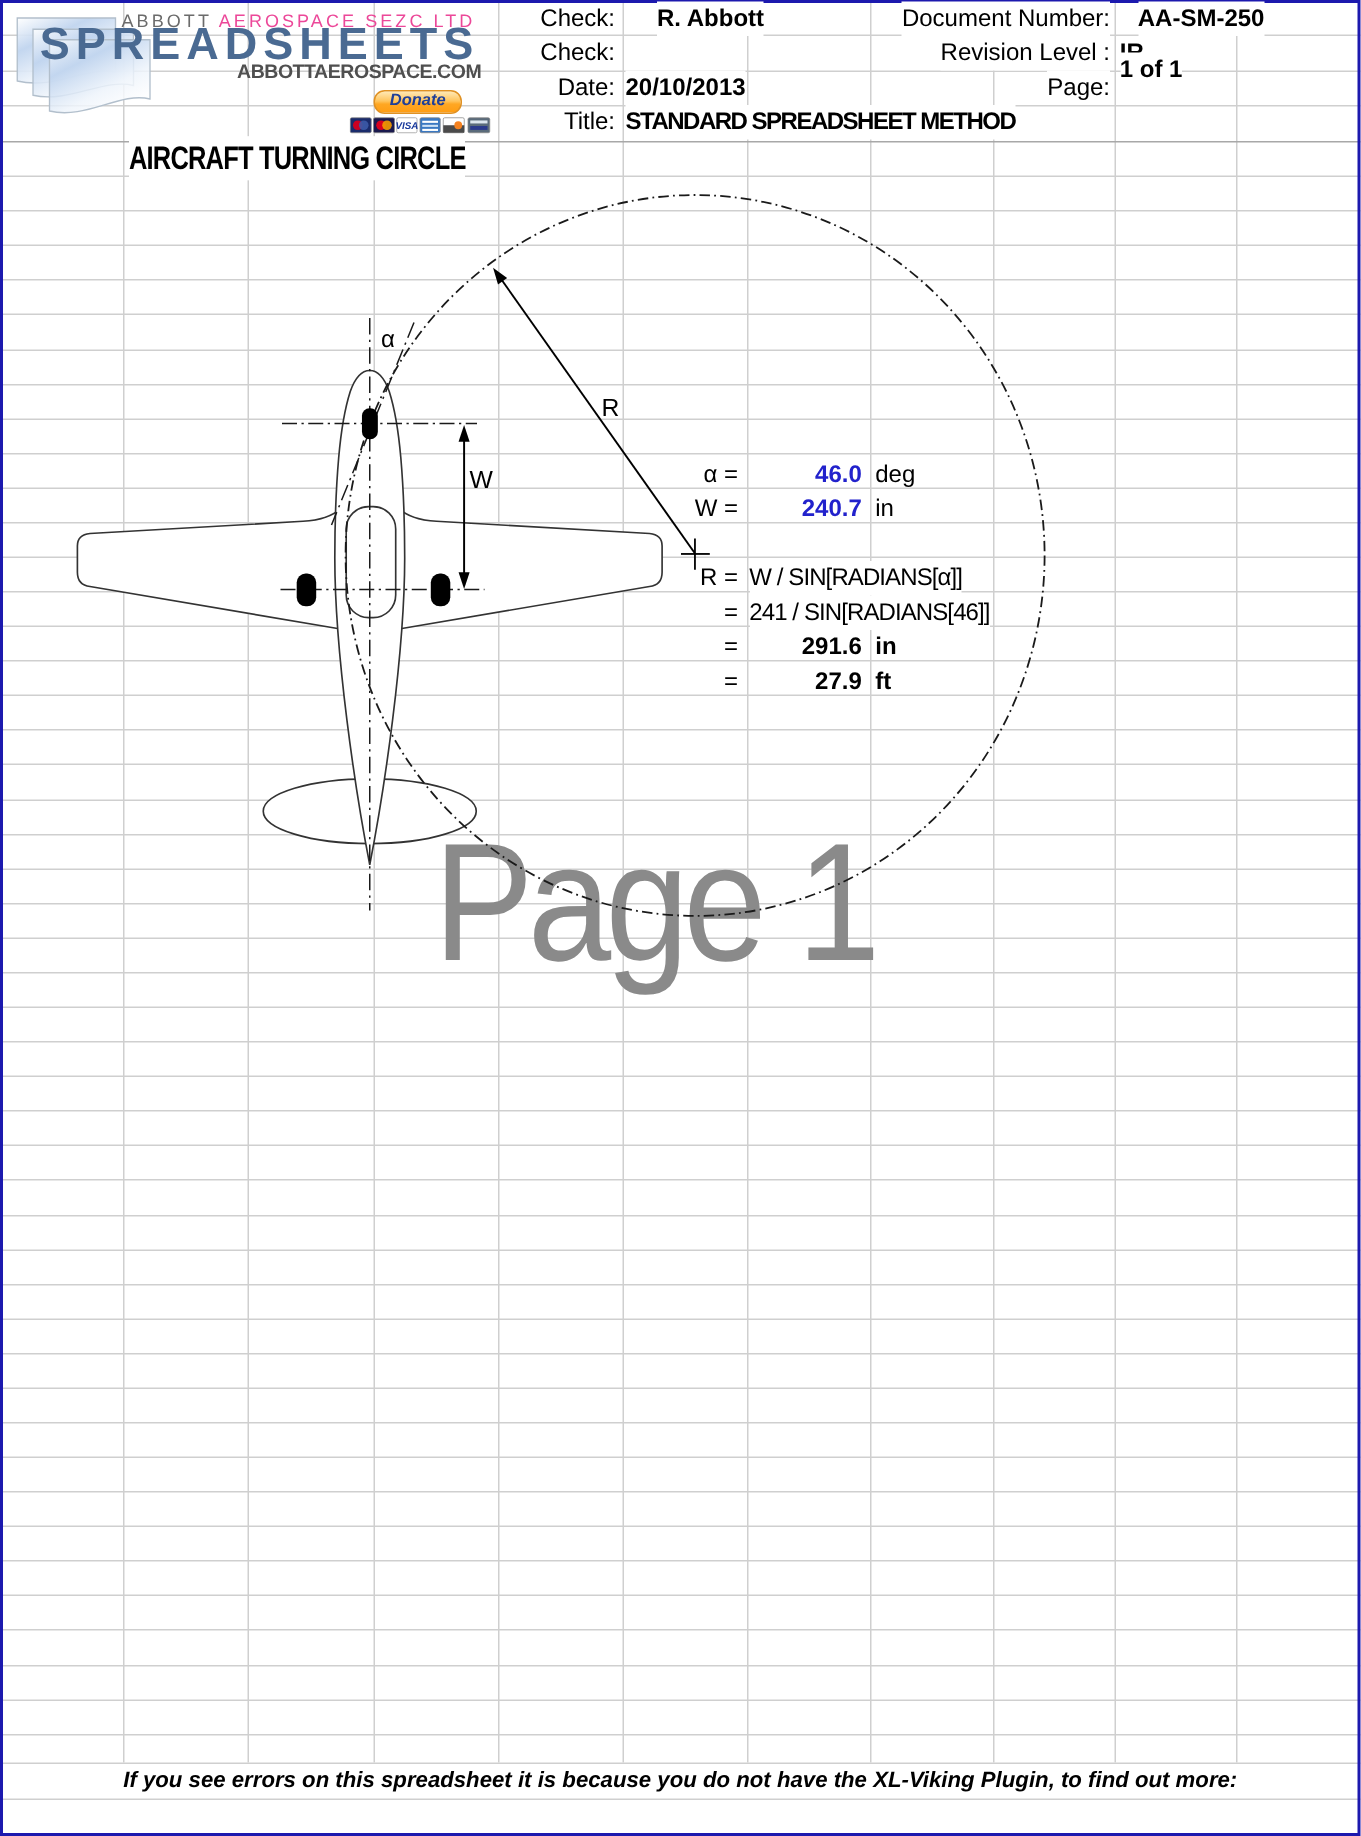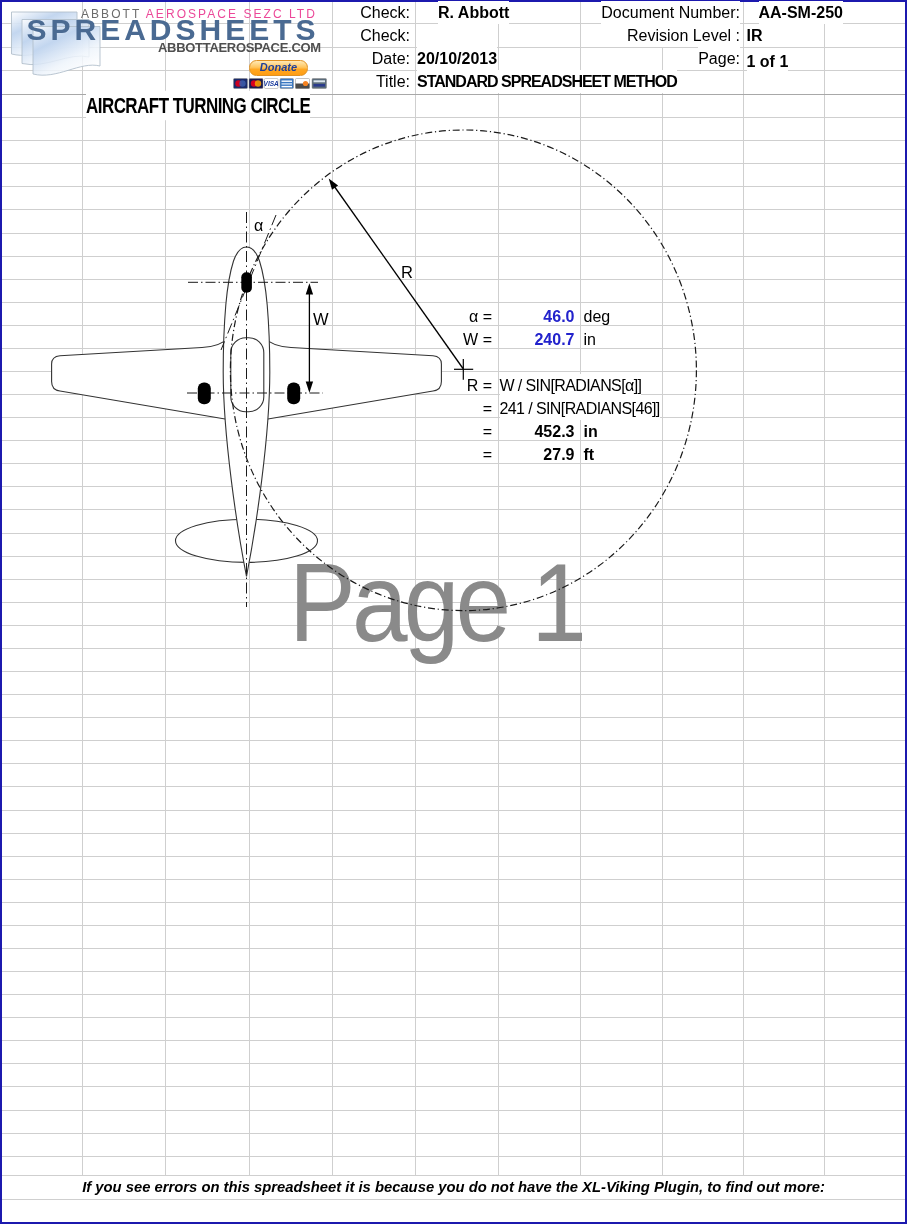--- a/index.html
+++ b/index.html
@@ -92,21 +92,21 @@
 <div class="t r wbg" style="right:167.0px;top:23.8px;">Revision Level :</div>
 
 <div class="t b wbg" style="left:746.5px;top:23.8px;">IR</div>
 
 <div class="t r " style="right:497.0px;top:47.1px;">Date:</div>
 
 <div class="t b wbg" style="left:417.0px;top:47.1px;">20/10/2013</div>
 
 <div class="t r wbg" style="right:167.0px;top:47.1px;">Page:</div>
 
-<div class="t b wbg" style="left:746.5px;top:50px;">1 of 1</div>
+<div class="t b wbg" style="left:746.5px;top:35px;">1 of 1</div>
 
 <div class="t r " style="right:497.0px;top:70.4px;">Title:</div>
 
 <div class="t b wbg" style="left:417.0px;top:70.4px;letter-spacing:-1px;">STANDARD SPREADSHEET METHOD</div>
 
 <div class="t b wbg" style="left:86.0px;top:94.0px;font-size:17px;letter-spacing:-0.55px;transform:scaleY(1.28);transform-origin:0 50%;">AIRCRAFT TURNING CIRCLE</div>
 
 <svg style="position:absolute;left:0;top:0;" width="340" height="95" viewBox="0 0 340 95">
 <defs>
         <linearGradient id="sh" x1="0" y1="0" x2="0.7" y2="1">
@@ -162,21 +162,21 @@
 
 <div class="t " style="left:583.5px;top:327.8px;">in</div>
 
 <div class="t r " style="right:415.0px;top:374.0px;">R =</div>
 <div class="t wbg" style="left:499.5px;top:374.0px;letter-spacing:-0.6px;">W / SIN[RADIANS[α]]</div>
 
 <div class="t r " style="right:415.0px;top:397.1px;">=</div>
 <div class="t wbg" style="left:499.5px;top:397.1px;letter-spacing:-0.6px;">241 / SIN[RADIANS[46]]</div>
 
 <div class="t r " style="right:415.0px;top:420.2px;">=</div>
-<div class="t r b" style="right:332.5px;top:420.2px;">452.3</div>
+<div class="t r b" style="right:332.5px;top:420.2px;">291.6</div>
 <div class="t b" style="left:583.5px;top:420.2px;">in</div>
 
 <div class="t r " style="right:415.0px;top:443.3px;">=</div>
 <div class="t r b" style="right:332.5px;top:443.3px;">27.9</div>
 <div class="t b" style="left:583.5px;top:443.3px;">ft</div>
 
 <div style="position:absolute;left:289px;top:546px;font-size:100px;line-height:100px;letter-spacing:-3.8px;color:#8a8a8a;white-space:nowrap;transform:scaleY(1.12);transform-origin:0 0;">Page 1</div>
 
 <svg style="position:absolute;left:0;top:0;" width="907" height="1224" viewBox="0 0 907 1224">
 

